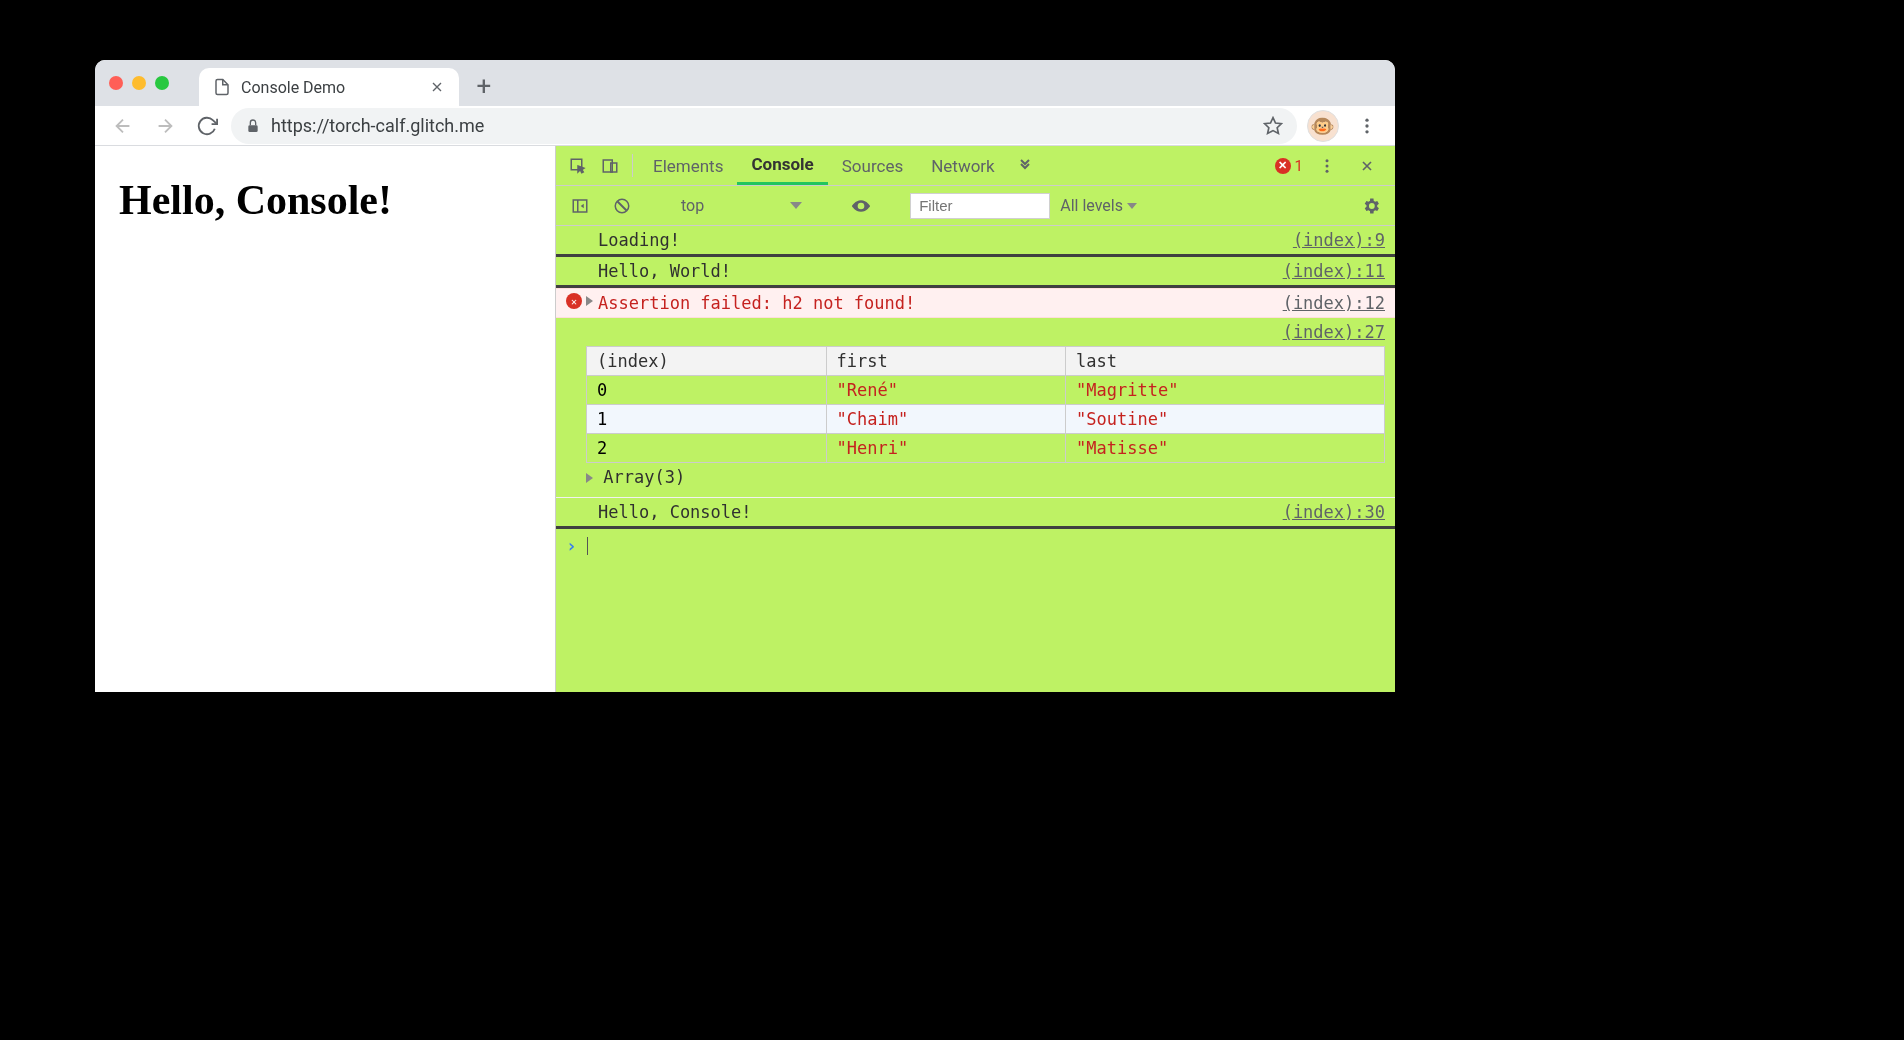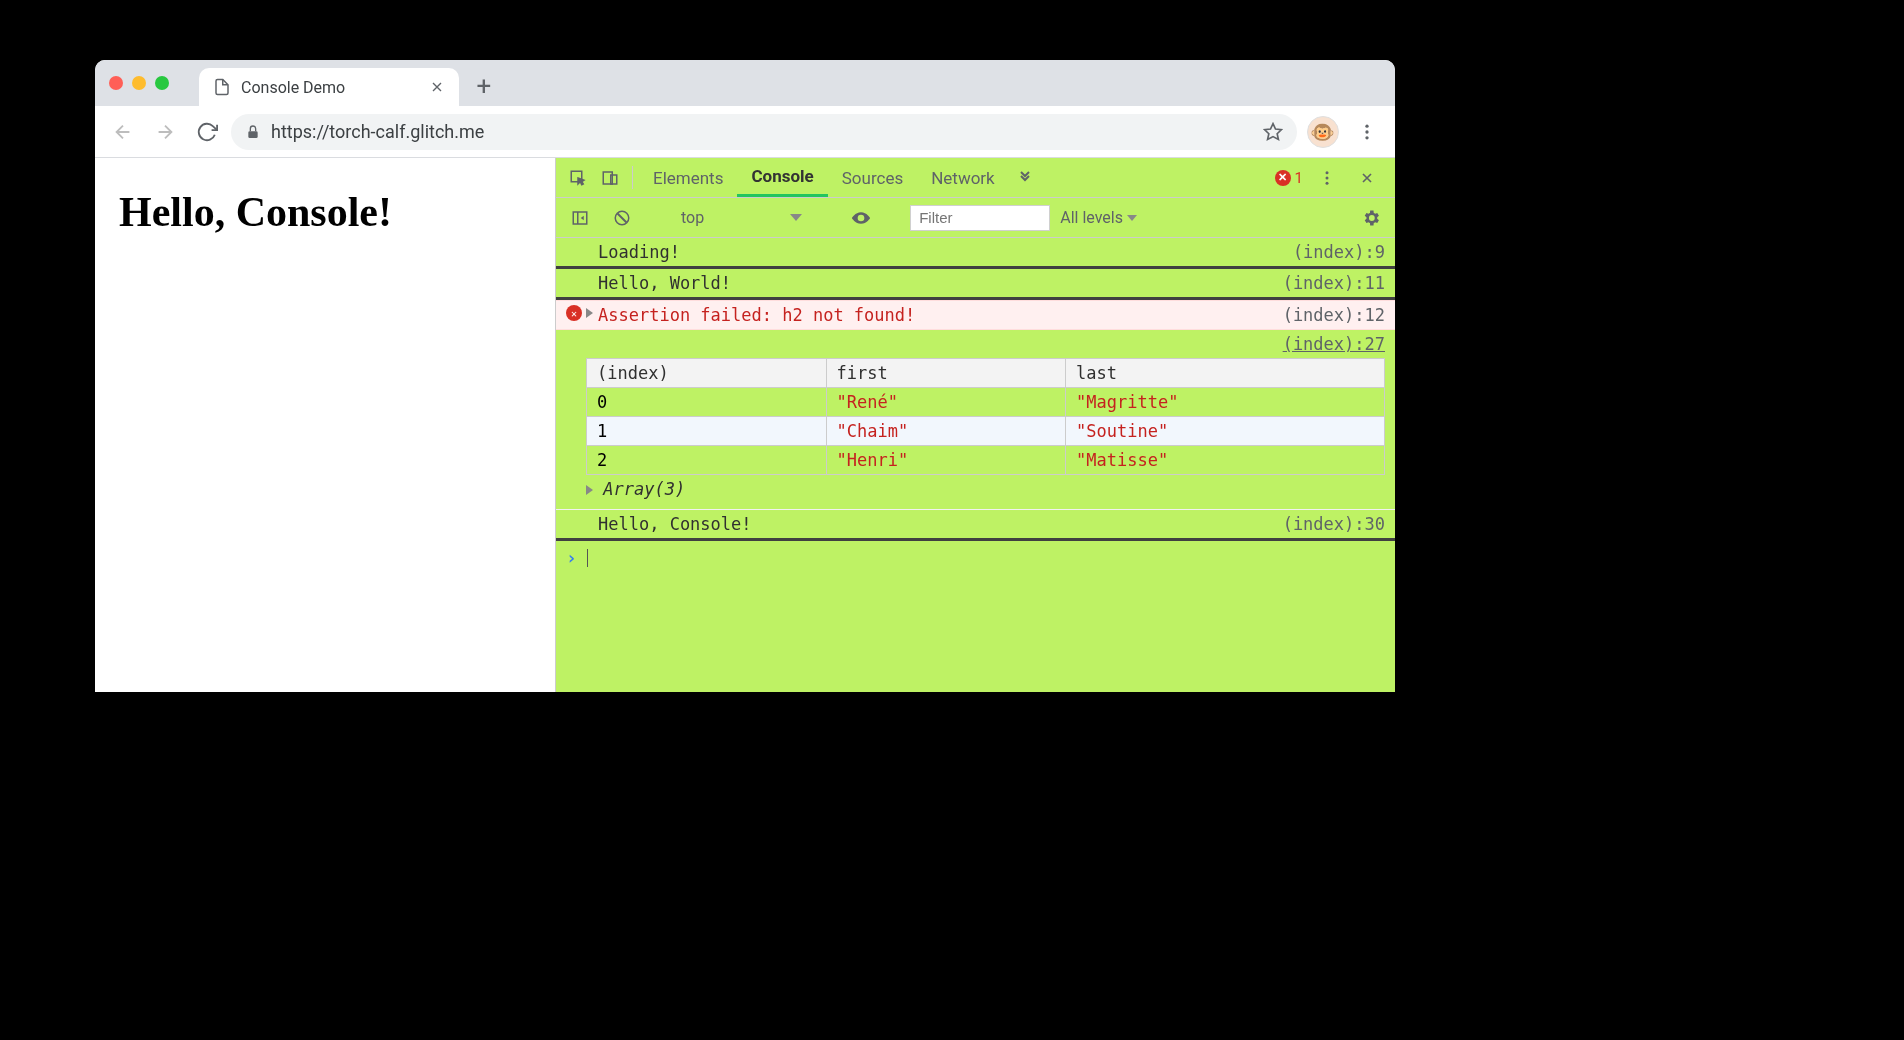--- a/index.html
+++ b/index.html
@@ -48,21 +48,21 @@
       align-items: center;
       gap: 10px;
       font-size: 16px;
       color: #3c4043;
       margin-top: 8px;
     }
     .tab .page-icon { width: 18px; height: 18px; color: #5f6368; }
     .tab .close-x { margin-left: auto; width: 16px; height: 16px; color: #5f6368; cursor:pointer;}
     .new-tab { width: 30px; height: 30px; display:flex; align-items:center; justify-content:center; color:#5f6368; font-size: 26px; margin-top:6px; cursor:pointer;}
     .toolbar {
-      height: 52px;
+      height: 40px;
       background: #fff;
       border-bottom: 1px solid #dadce0;
       display: flex;
       align-items: center;
       padding: 0 10px;
       gap: 6px;
     }
     .nav-btn { width: 36px; height: 36px; display:flex; align-items:center; justify-content:center; color:#5f6368; border-radius:50%;}
     .nav-btn.disabled { color: #bdbdbd; }
     .omnibox {
@@ -117,36 +117,36 @@
       font-size:16px;
     }
     .ctx-select { display:flex; align-items:center; gap:6px; padding:0 10px;}
     .ctx-select .caret { width:0;height:0;border-left:6px solid transparent;border-right:6px solid transparent;border-top:7px solid #888; margin-left:80px;}
     .filter-input { border:1px solid #d0d0d0; height:26px; padding:0 8px; font-size:15px; color:#888; width:140px; background:#fff;}
     .levels { display:flex; align-items:center; gap:4px;}
     .levels .caret { width:0;height:0;border-left:5px solid transparent;border-right:5px solid transparent;border-top:6px solid #888;}
     .gear { margin-left:auto; }
     .console-body { flex:1; overflow:auto; font-family: Menlo, Consolas, monospace; font-size: 17px; }
     .log-row { display:flex; align-items:flex-start; padding: 4px 10px; border-bottom:3px solid #404040; min-height:28px;}
-    .log-row .src { margin-left:auto; color:#5f6368; white-space:nowrap; padding-left:20px;}
+    .log-row .src { margin-left:auto; color:#5f6368; text-decoration:underline; white-space:nowrap; padding-left:20px;}
     .log-row .msg { padding-left: 32px; color:#303030;}
     .log-row.error { background:#fff0f0; color:#c5221f; border-top:1px solid #fdd; border-bottom:1px solid #fdd;}
     .log-row.error .msg { color:#c5221f; padding-left:0;}
     .log-row.error .pre { display:flex; align-items:center; gap:4px; width:32px;}
     .err-icon { width:16px;height:16px;border-radius:50%;background:#d93025;color:#fff;display:flex;align-items:center;justify-content:center;font-size:10px;font-weight:bold;}
     .tri { width:0;height:0;border-top:5px solid transparent;border-bottom:5px solid transparent;border-left:7px solid #888; display:inline-block;}
     .table-block { padding: 0 10px 6px 30px; border-bottom:1px solid #f1f1f1;}
     .table-block .src-row {display:flex;}
     .table-block .src { margin-left:auto; color:#5f6368; text-decoration:underline; padding:4px 0;}
     table.console-table { width:100%; border-collapse:collapse; font-family: Menlo,Consolas,monospace; font-size:17px;}
     table.console-table th, table.console-table td { border:1px solid #ccc; padding:4px 10px; text-align:left; font-weight:normal;}
     table.console-table th { background:#f3f3f3; color:#303030;}
     table.console-table td.str { color:#c5221f;}
     table.console-table tr.odd td { background:#f2f7fd;}
-    .array-expand { padding:4px 0; color:#303030;font-style:italic;}
+    .array-expand { padding:4px 0; color:#303030;}
     .prompt-row { display:flex; align-items:center; padding:6px 10px; gap:6px;}
     .prompt-caret { color:#367cf1; font-weight:bold; font-size:18px;}
     .cursor-caret { width:1px; height:18px; background:#555; display:inline-block; margin-left:4px;}
   </style>
 </head>
 <body>
 
 <div class="browser-window">
 
   <div class="title-bar">

